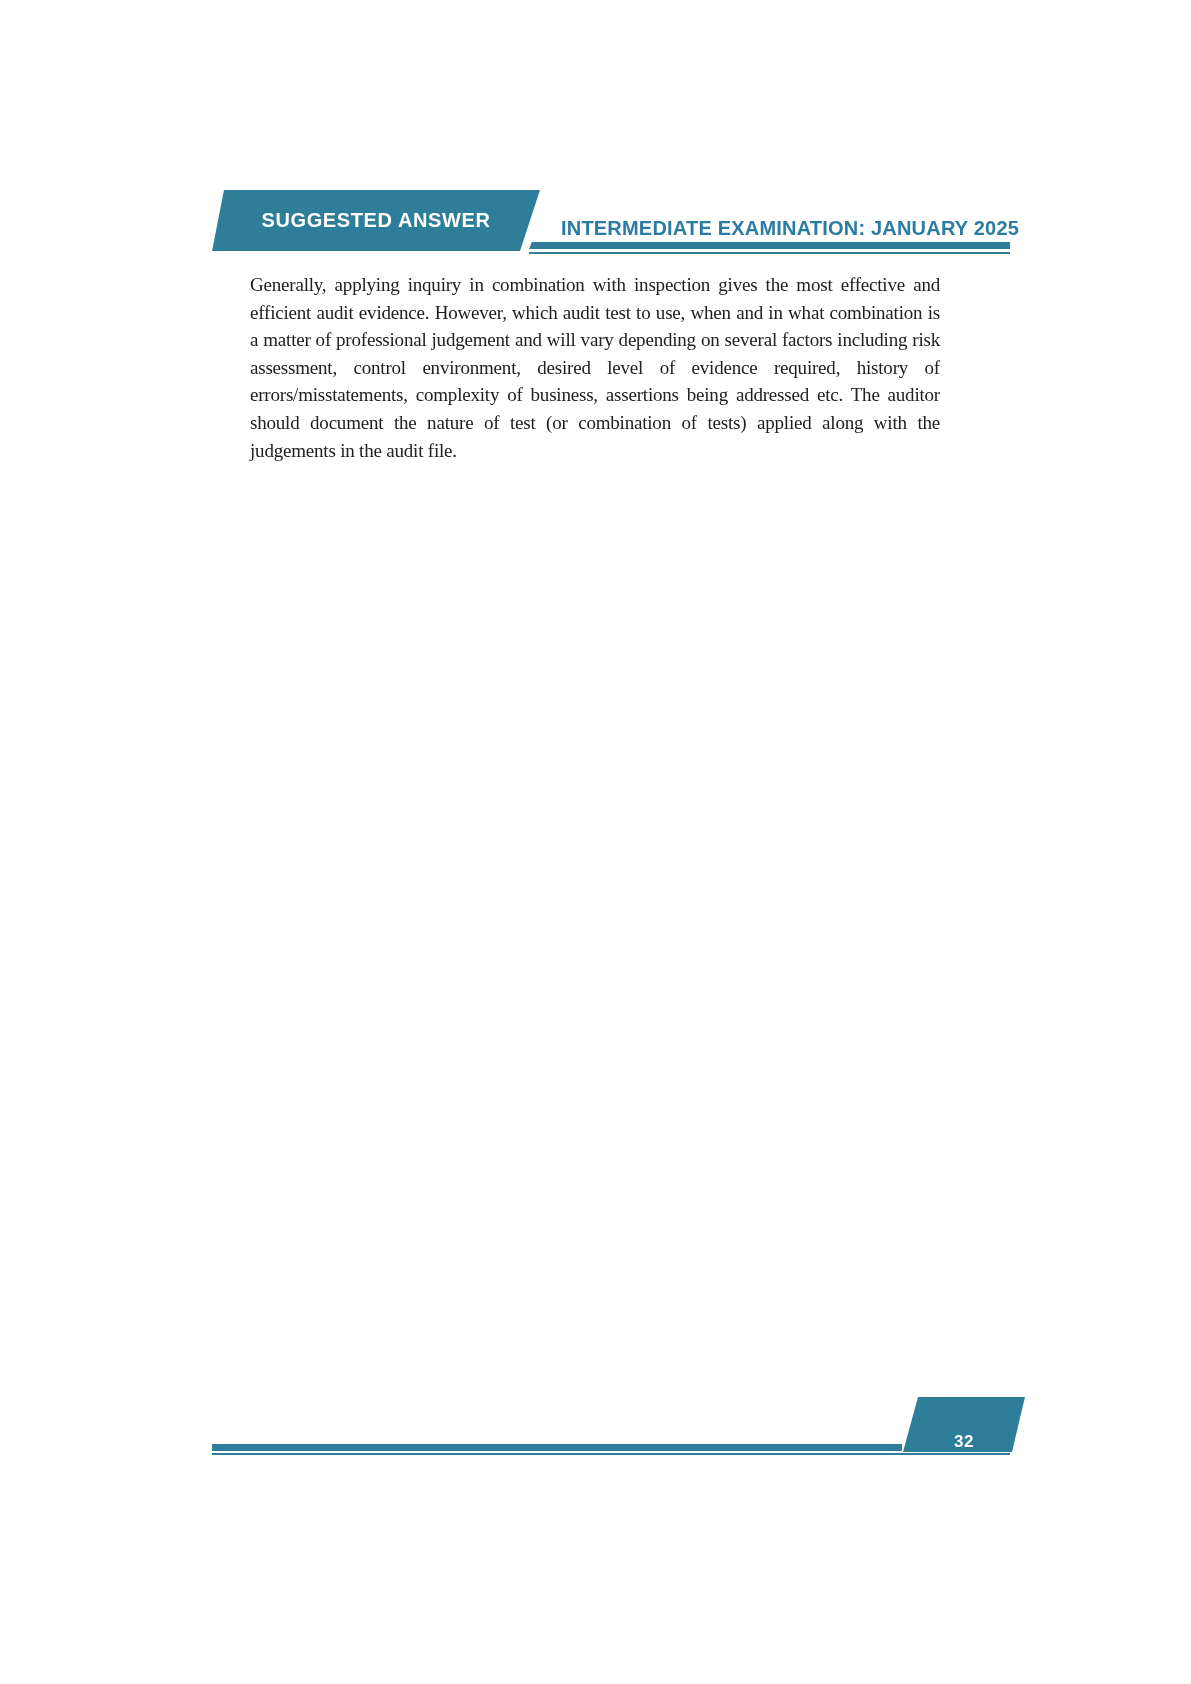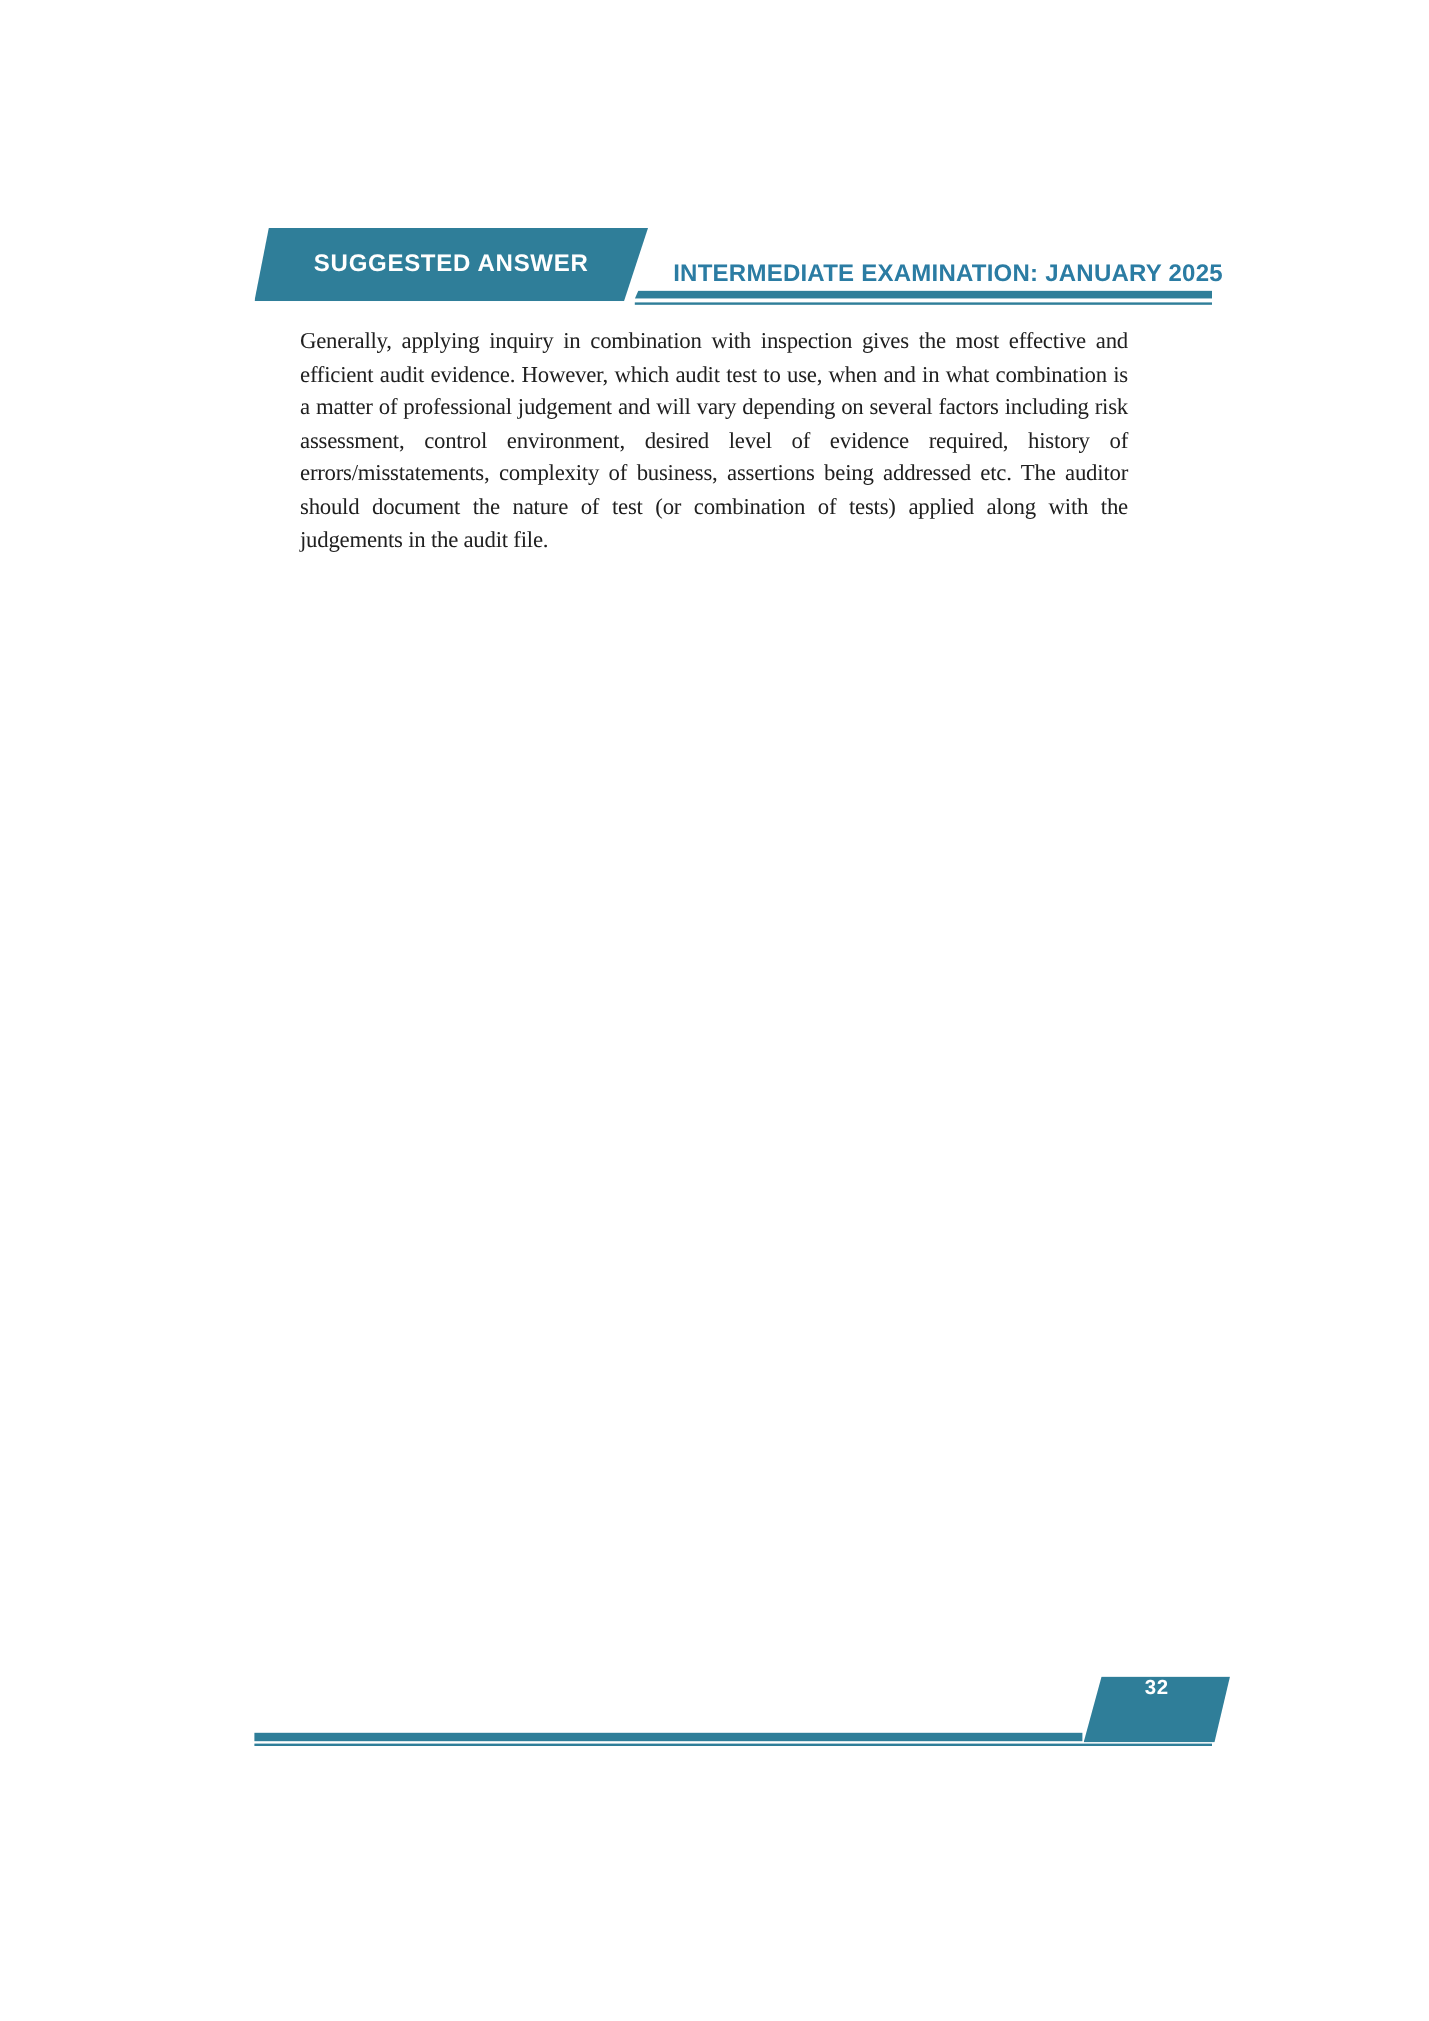--- a/index.html
+++ b/index.html
@@ -85,21 +85,21 @@
     left: 212px; top: 1453px;
     width: 798px; height: 2px;
     background: var(--accent);
   }
   .page-badge {
     position: absolute;
     left: 903px; top: 1397px;
     width: 122px; height: 55px;
     background: var(--accent);
     clip-path: polygon(15px 0, 122px 0, 109px 100%, 0 100%);
-    display: flex; align-items: flex-start; justify-content: center;
+    display: flex; align-items: flex-end; justify-content: center;
   }
   .page-badge span {
     color: #ffffff;
     font-size: 17px;
     font-weight: bold;
     letter-spacing: 0.5px;
   }
 </style>
 </head>
 <body>

